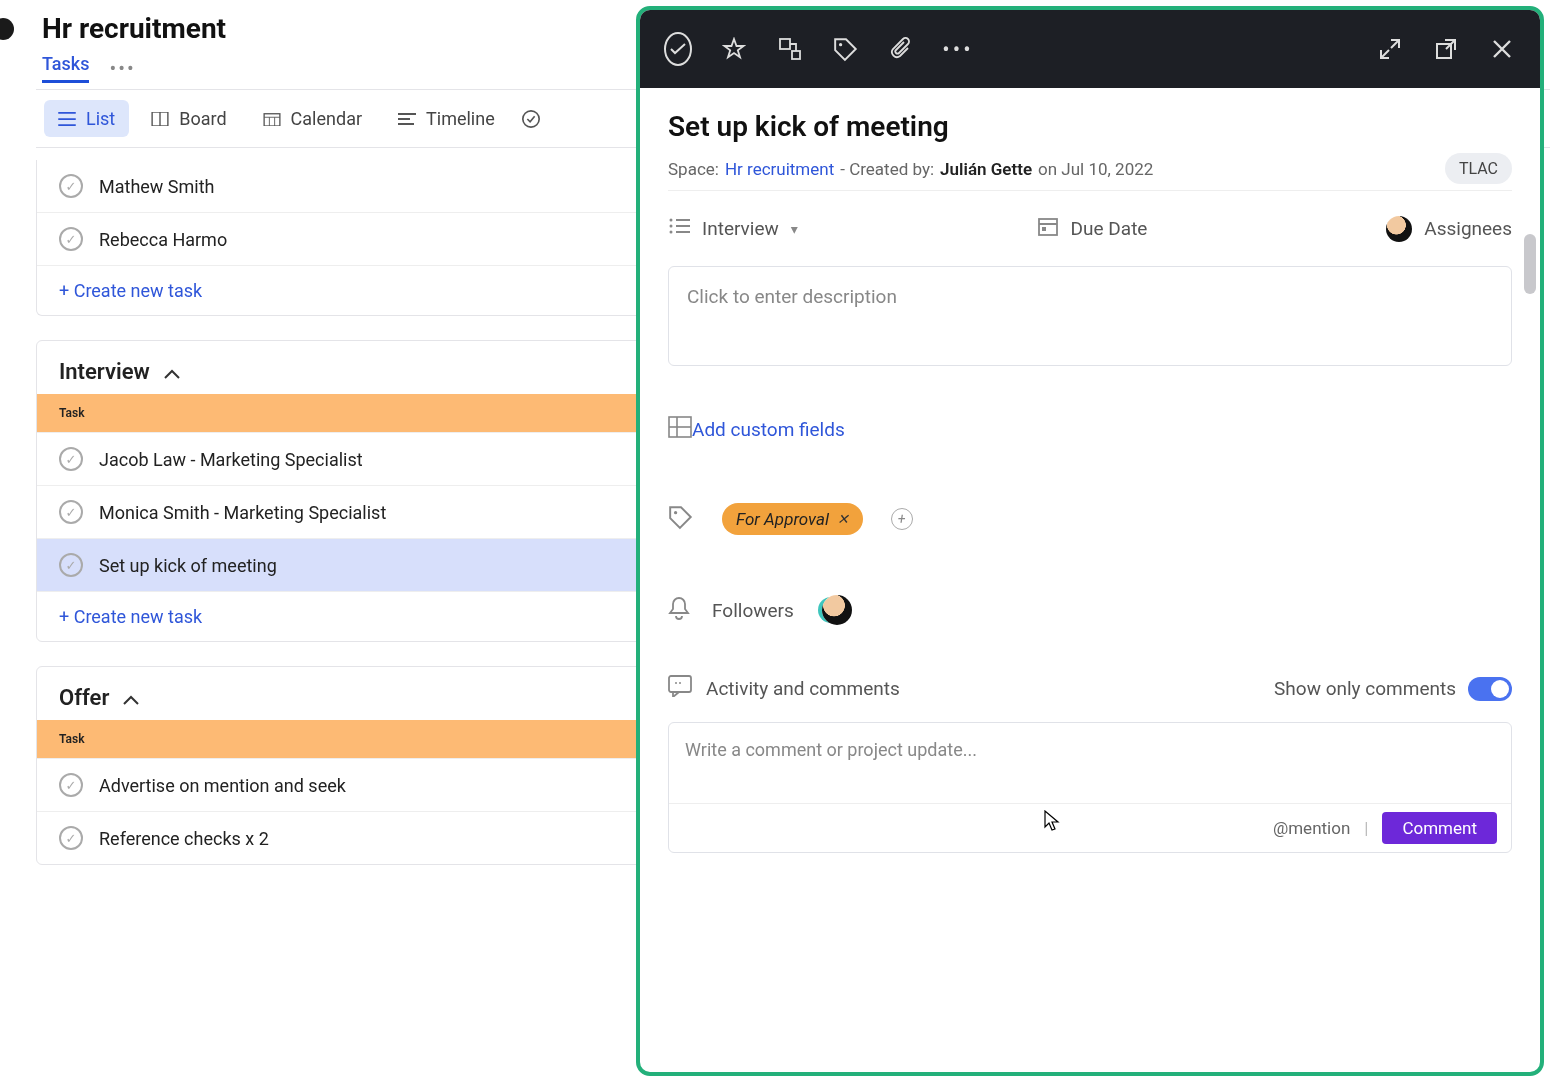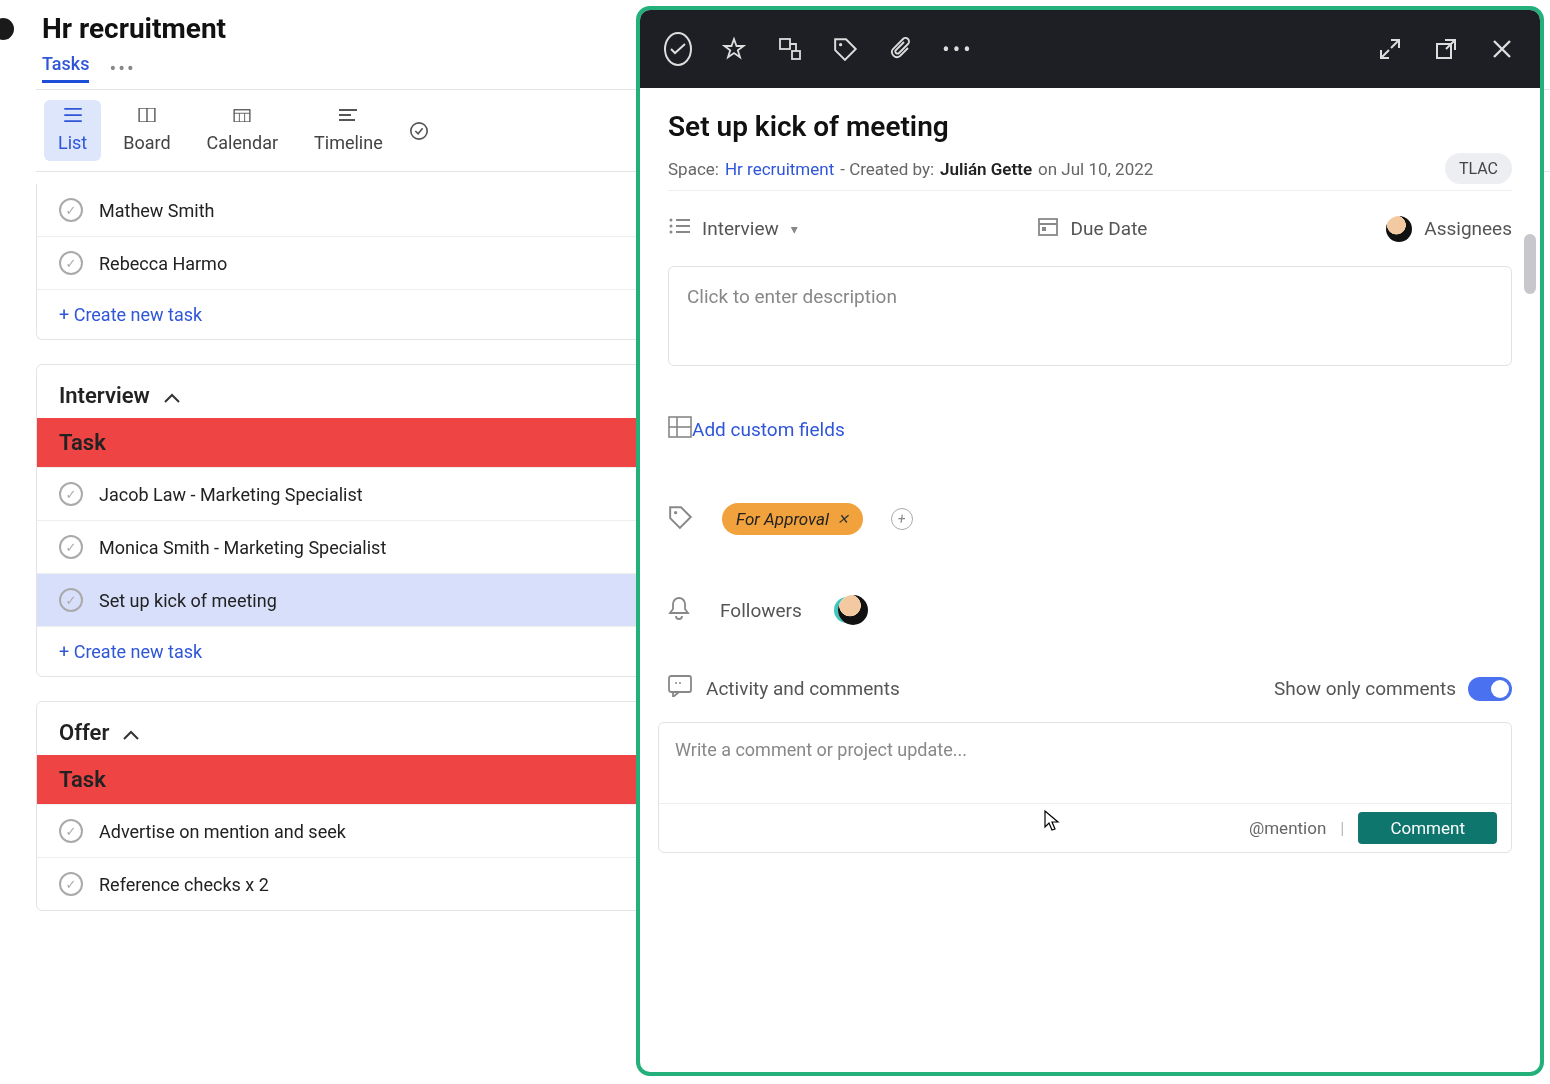--- a/index.html
+++ b/index.html
@@ -43,21 +43,21 @@
 .view-bar {
   border-top: 1px solid #e4e4e8;
   border-bottom: 1px solid #e4e4e8;
   margin-top: 6px;
   display: flex; align-items: center; gap: 8px;
   padding: 10px 0 10px 8px;
 }
 .view-btn {
   display: flex; align-items: center; gap: 10px;
   padding: 8px 14px; border-radius: 6px;
-  font-size: 18px; color: #444; cursor: pointer; flex-direction: column;
+  font-size: 18px; color: #444; cursor: pointer;
 }
 .view-btn.active {
   background: #dde6fb; color: #2f56d9;
 }
 .view-icon { width: 18px; height: 14px; display: inline-flex; }
 
 .section-card {
   border: 1px solid #e4e4e8;
   border-radius: 6px;
   margin: 12px 0 24px 0;
@@ -82,22 +82,22 @@
   padding: 14px 22px;
   font-size: 18px; color: #2f56d9;
   border-top: 1px solid #eee; cursor: pointer;
 }
 .section-hdr {
   display: flex; align-items: center; gap: 14px;
   padding: 18px 22px 10px 22px;
   font-size: 22px; font-weight: 600; color: #222;
 }
 .col-hdr {
-  padding: 12px 22px; font-size: 22px; font-weight: 600;
-  background: #ef4444; color: #222;
+  padding: 12px 22px; font-size: 12px; font-weight: 600;
+  background: #fdba74; color: #222;
 }
 
 
 .panel {
   position: absolute;
   top: 6px; right: 6px;
   width: 908px; height: 1070px;
   border: 4px solid #23b07a;
   border-radius: 14px;
   background: #fff;
@@ -184,21 +184,21 @@
   display:flex; align-items:center; gap:8px;
 }
 .tag-x { font-size: 14px; cursor:pointer; color:#333; }
 .plus-circle {
   width:22px; height:22px; border:1.5px solid #aaa; border-radius:50%;
   display:flex; align-items:center; justify-content:center;
   color:#888; font-size:14px; cursor:pointer;
 }
 
 .followers-row {
-  display:flex; align-items:center; gap: 30px;
+  display:flex; align-items:center; gap: 22px;
   padding: 40px 28px 10px 28px;
   font-size: 19px; color:#555;
 }
 .follower-av {
   width: 30px; height:30px; border-radius:50%;
   background: radial-gradient(circle at 40% 35%, #f2c9a0 40%, #111 42%);
   box-shadow: -6px 0 0 -2px #3fc6bd;
   margin-left: 6px;
 }
 
@@ -210,37 +210,37 @@
 .toggle {
   width: 44px; height: 24px; border-radius: 14px;
   background: #4a72f0; position:relative; cursor:pointer;
 }
 .toggle::after {
   content:''; position:absolute; right:3px; top:3px;
   width:18px; height:18px; border-radius:50%; background:#fff;
 }
 
 .comment-box {
-  margin: 10px 28px 0 18px;
+  margin: 10px 28px 0 28px;
   border: 1px solid #e0e2e8;
   border-radius: 6px;
 }
 .comment-input {
   padding: 16px; color:#888; font-size: 18px;
   min-height: 80px;
 }
 .comment-footer {
   border-top: 1px solid #eee;
   display:flex; align-items:center; justify-content:flex-end;
   gap: 14px; padding: 8px 14px;
   color:#666; font-size: 17px;
 }
 .comment-btn {
-  background: #0f766e; color:#fff;
-  padding: 6px 32px; border-radius:4px;
+  background: #6d28d9; color:#fff;
+  padding: 6px 20px; border-radius:4px;
   font-size: 17px; cursor:pointer;
 }
 .divider-v { color:#bbb; }
 
 .panel-scroll {
   position:absolute; right:4px; top:224px; width:12px; height:60px;
   background: #c8c8cc; border-radius: 6px;
 }
 
 

